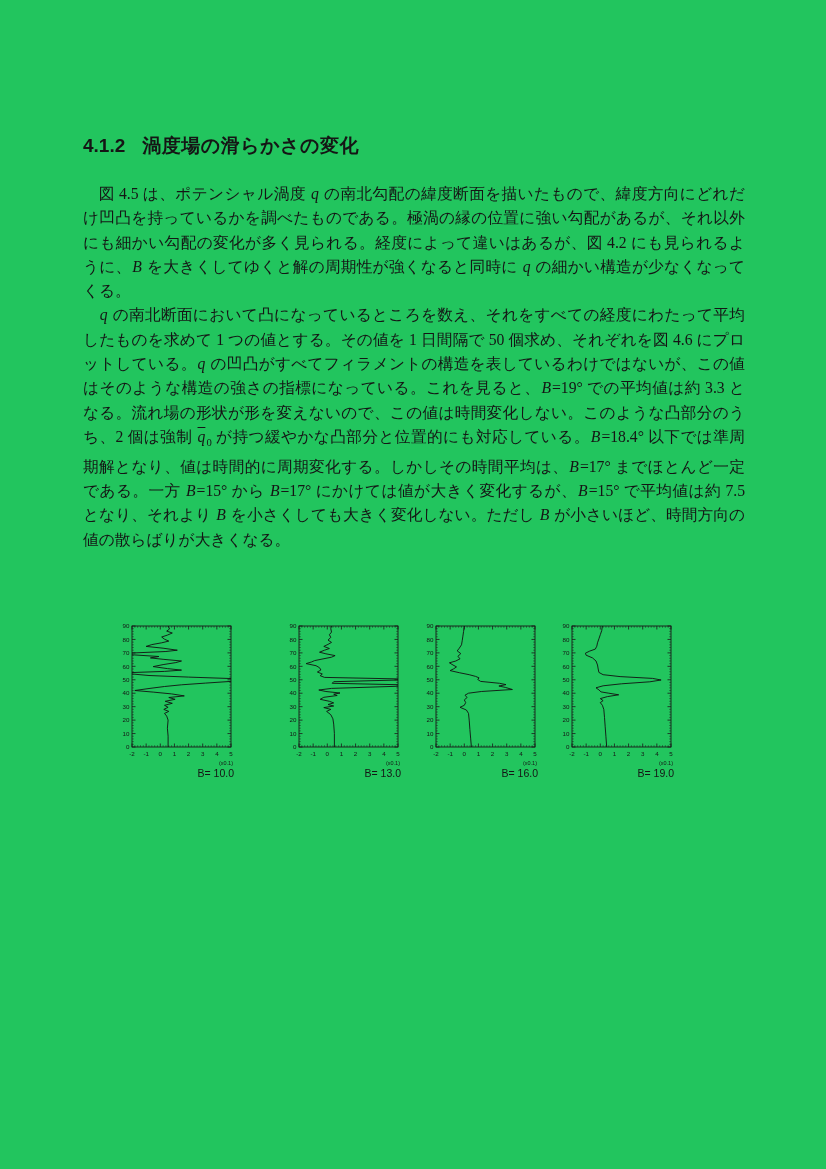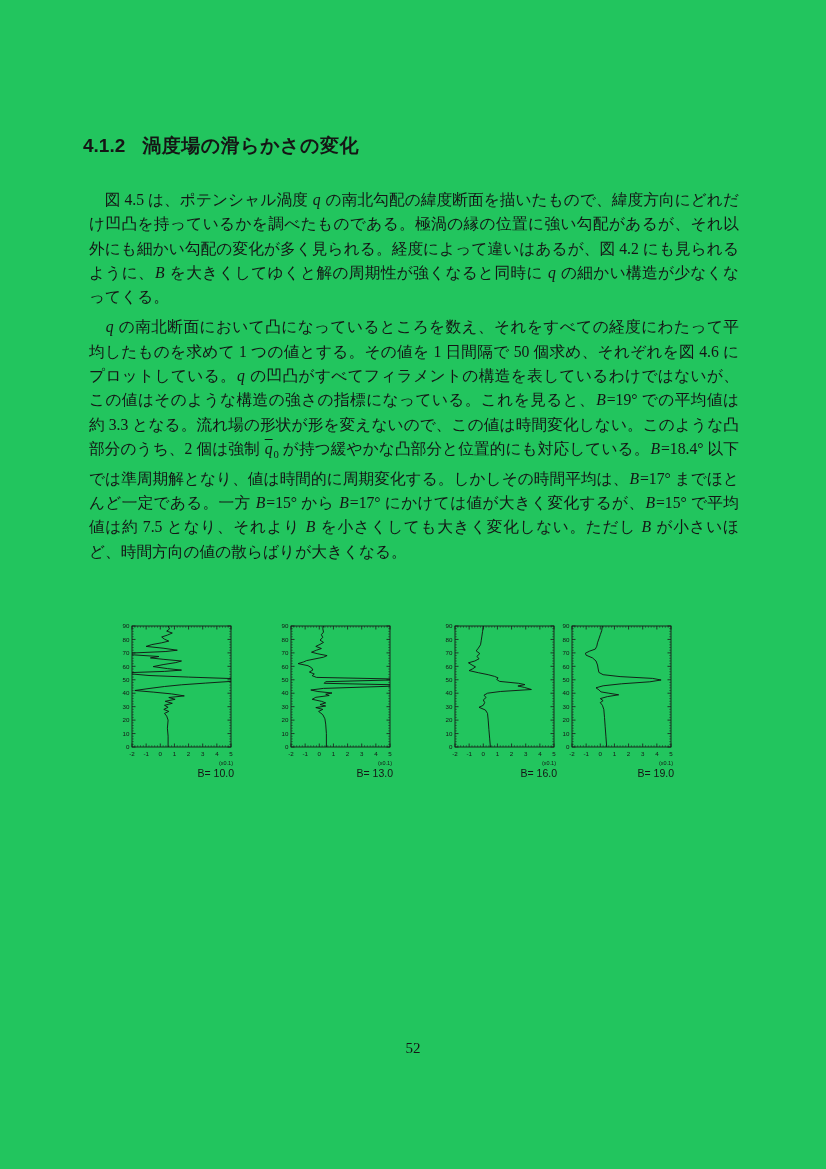--- a/index.html
+++ b/index.html
@@ -17,33 +17,33 @@
     position:absolute;top:134px;left:83px;margin:0;
     font-family:"Liberation Sans","DejaVu Sans",sans-serif;
     font-weight:bold;font-size:19px;line-height:1.25;
     letter-spacing:0.5px;
   }
   .heading .hnum{margin-right:17px;letter-spacing:0;}
   .body-text{
     position:absolute;top:182px;left:83px;width:662px;
   }
   .body-text p{
-    margin:6px;
+    margin:0;
     font-size:15.7px;line-height:24.3px;
     text-align:justify;
     text-indent:15.7px;
   }
   .seg-i{font-style:italic;padding:0 1px;}
   .seg-ibar{font-style:italic;text-decoration:overline;padding:0 1px;}
   .seg-sub{font-size:68%;vertical-align:-18%;}
   .fig{position:absolute;top:618px;left:0;width:826px;height:170px;margin:4px;}
   .plot{position:absolute;top:0;width:124px;height:160px;}
   .plot.p0{left:108px}
-  .plot.p1{left:267px}
-  .plot.p2{left:431px}
+  .plot.p1{left:275px}
+  .plot.p2{left:412px}
   .plot.p3{left:548px}
   .caption{
     position:absolute;top:806px;left:83px;width:662px;
     font-size:15.7px;line-height:26.5px;text-align:justify;
   }
   .pageno{
     position:absolute;top:1040px;left:0;width:826px;
     text-align:center;font-size:15px;
   }
   svg text{font-family:"Liberation Sans","DejaVu Sans",sans-serif;fill:#151515;}
@@ -829,15 +829,14 @@
           <text x="17.5" y="33.08888888888889" text-anchor="end" font-size="6.2">70</text>
           <text x="17.5" y="19.644444444444456" text-anchor="end" font-size="6.2">80</text>
           <text x="17.5" y="6.2" text-anchor="end" font-size="6.2">90</text>
           <polyline points="54.7,125.0 53.9,114.2 53.2,104.8 52.5,95.4 51.8,87.4 50.4,83.3 48.3,80.6 51.1,78.6 48.3,76.6 55.4,74.6 66.7,72.8 56.8,71.2 49.0,69.9 46.9,67.9 44.0,65.8 51.1,63.8 69.5,61.8 97.8,59.8 109.1,58.0 100.6,56.4 68.1,54.6 51.1,52.7 46.9,50.4 46.2,47.0 45.5,43.0 44.0,39.0 40.5,35.9 34.1,33.2 33.4,31.2 37.7,29.1 43.3,27.1 44.8,24.2 45.5,20.8 46.9,16.8 48.3,12.7 49.7,8.7 50.4,4.0" fill="none" stroke="#111" stroke-width="0.9" clip-path="url(#cp3)" stroke-linejoin="round"></polyline>
           <text x="121" y="143" text-anchor="end" font-size="5.5">(x0.1)</text>
           <text x="122" y="155" text-anchor="end" font-size="10.5">B= 19.0</text>
         </svg></div>
   </figure>
 
 
-  <div class="pageno">52</div>
 
 </div>
 
 </body></html>

